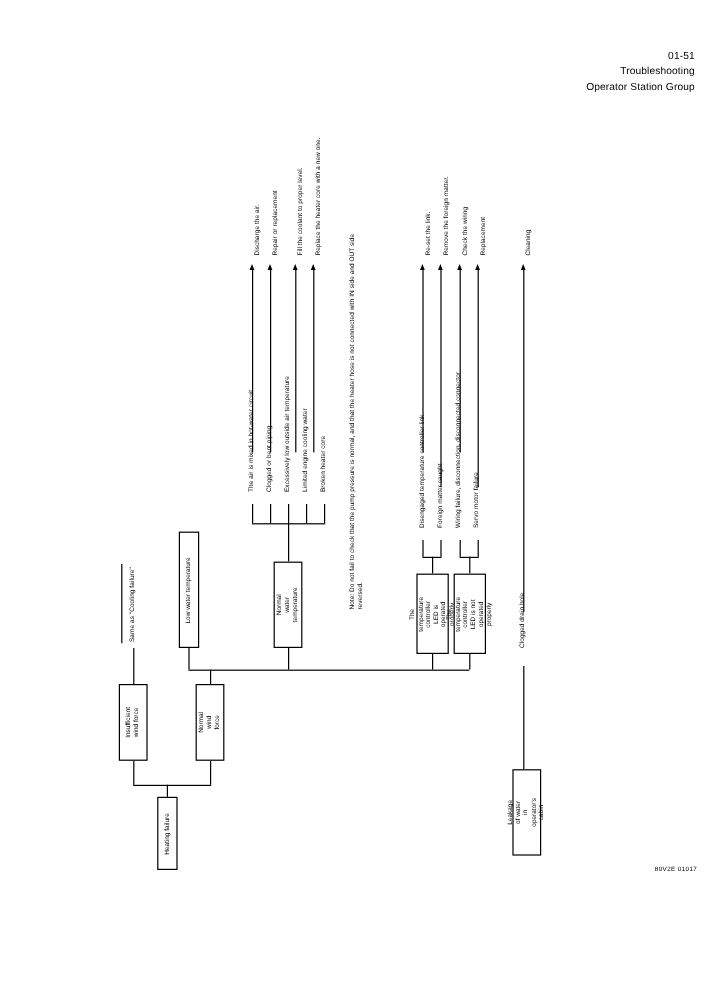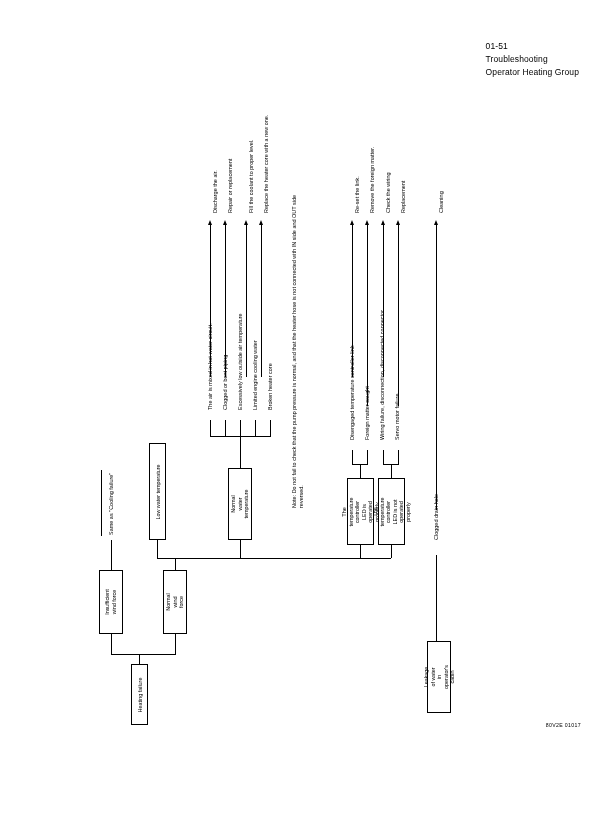--- a/index.html
+++ b/index.html
@@ -20,20 +20,21 @@
     left: 0; top: 0;
     width: 603px;
     height: 835px;
   }
 
   
   .header {
     position: absolute;
     right: 24px;
     top: 40px;
+    text-align: right;
     font-size: 8.5px;
     line-height: 13px;
     letter-spacing: 0.1px;
   }
   .header div { white-space: nowrap; }
 
   
   .footer-code {
     position: absolute;
     right: 22px;
@@ -100,21 +101,21 @@
   }
 </style>
 </head>
 <body>
 
 <div id="page">
 
   <div class="header">
     <div>01-51</div>
     <div>Troubleshooting</div>
-    <div>Operator Heating Group</div>
+    <div>Operator Station Group</div>
   </div>
 
   <div class="footer-code">80V2E 01017</div>
 
   <div class="vtext" style="left:212px; top:213px;">Discharge the air.</div>
   <div class="vtext" style="left:227px; top:213px;">Repair or replacement</div>
   <div class="vtext" style="left:248px; top:213px;">Fill the coolant to proper level.</div>
   <div class="vtext two-line" style="left:263px; top:213px; width:100px; white-space:normal; line-height:7px;">Replace the heater core with a new one.</div>
   <div class="vtext" style="left:354px; top:213px;">Re-set the link.</div>
   <div class="vtext" style="left:369px; top:213px;">Remove the foreign matter.</div>

